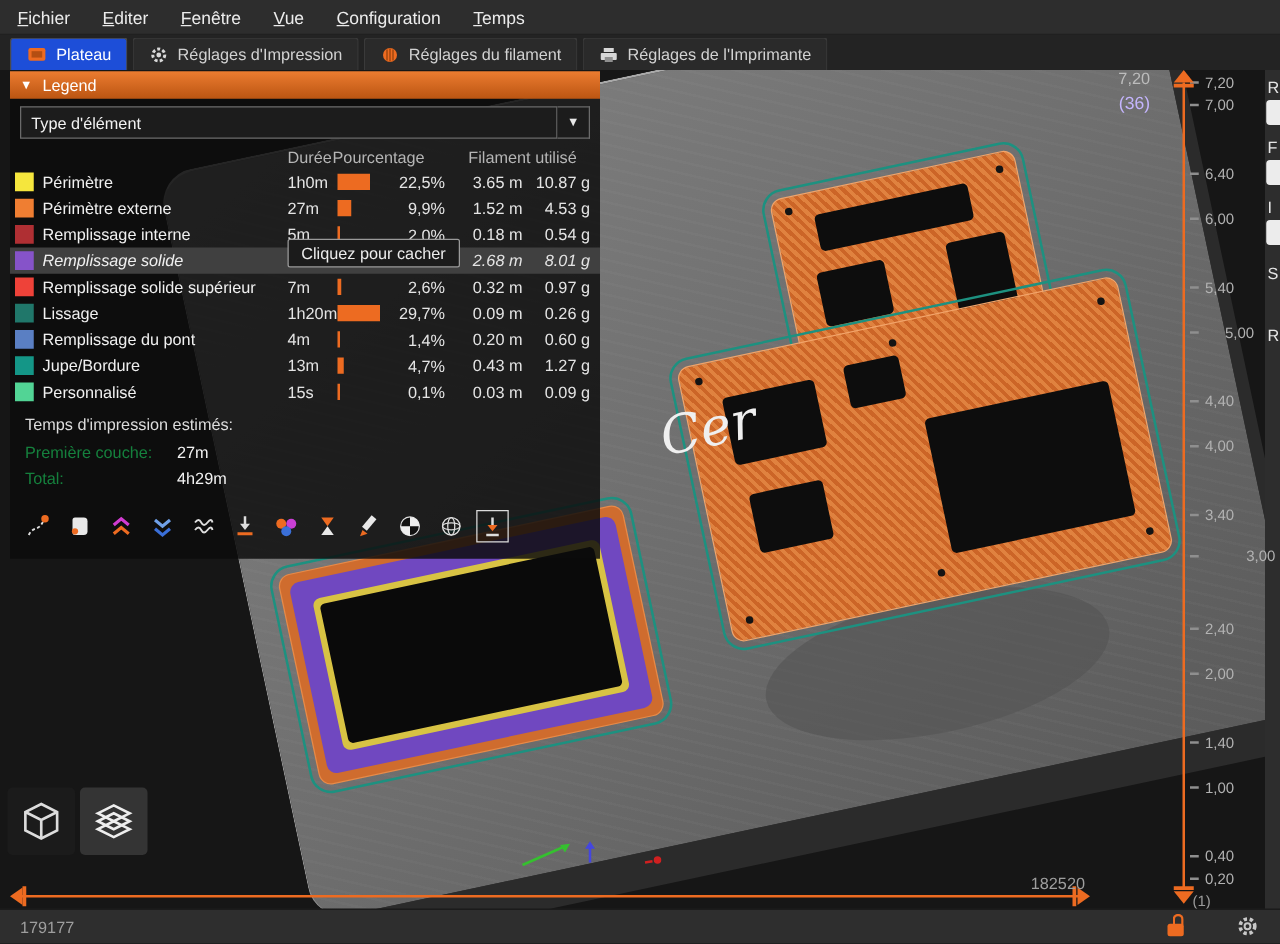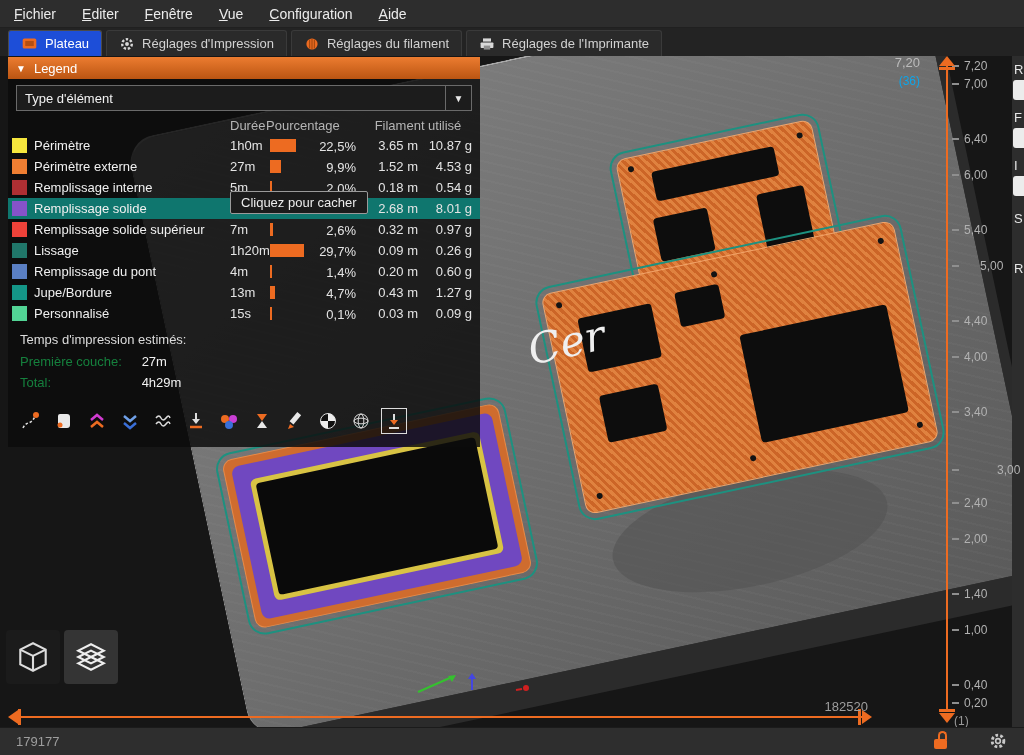--- a/index.html
+++ b/index.html
@@ -70,21 +70,21 @@
   .combo { flex:1; background:#1c1c1c; border:1px solid #6a6a6a; color:#f2f2f2; font-size:13px;
            display:flex; align-items:center; padding-left:8px; }
   .combo-arrow { width:26px; background:#1c1c1c; border:1px solid #6a6a6a; border-left:none;
                  color:#e8e8e8; font-size:10px; display:flex; align-items:center; justify-content:center; }
   .col-head, .legend-row { display:grid; grid-template-columns:22px 184px 48px 94px 62px 54px;
                            align-items:center; padding:0 4px; }
   .col-head { height:20px; color:#b5b5b5; font-size:13px; }
   .col-head .h-dur { padding-left:12px; }
   .col-head .h-fil { grid-column:5 / span 2; text-align:center; }
   .legend-row { height:21px; font-size:13px; }
-  .legend-row.selected { background:#0f766e; }
+  .legend-row.selected { background:#404040;font-style:italic; }
   .swatch { width:15px; height:15px; }
   .r-label { color:#f0f0f0; white-space:nowrap; overflow:hidden; }
   .r-dur { padding-left:12px; color:#e4e4e4; }
   .r-pcell { position:relative; height:100%; }
   .r-bar { position:absolute; left:4px; top:4px; height:13px; background:#ED6B21; }
   .r-pct { position:absolute; right:4px; top:50%; transform:translateY(-50%); color:#e4e4e4; }
   .r-m, .r-g { text-align:right; color:#e4e4e4; padding-right:4px; }
   .estimates { padding:8px 12px 0 12px; font-size:13px; }
   .est-title { color:#dcdcdc; margin-bottom:7px; }
   .est-line { margin-bottom:6px; }
@@ -104,21 +104,21 @@
                     border-left:8px solid transparent; border-right:8px solid transparent;
                     border-bottom:10px solid #ED6B21; }
   .vthumb-top-bar { position:absolute; left:939px; top:67px; width:16px; height:3px; background:#ED6B21; z-index:15; }
   .vthumb-bot-bar { position:absolute; left:939px; top:709px; width:16px; height:3px; background:#ED6B21; z-index:15; }
   .vthumb-bot-tri { position:absolute; left:939px; top:713px; width:0; height:0; z-index:15;
                     border-left:8px solid transparent; border-right:8px solid transparent;
                     border-top:10px solid #ED6B21; }
   .vtop-val { position:absolute; left:862px; top:55px; width:58px; text-align:right;
               color:#bcbcbc; font-size:13px; z-index:15; }
   .vtop-layer { position:absolute; left:862px; top:74px; width:58px; text-align:right;
-                color:#0ea5e9; font-size:12px; z-index:15; }
+                color:#c4b5fd; font-size:14px; z-index:15; }
   .vbot-layer { position:absolute; left:954px; top:714px; color:#9a9a9a; font-size:12px; z-index:15; }
   .vticks { position:absolute; inset:0; z-index:14; pointer-events:none; }
   .vtick { position:absolute; left:952px; transform:translateY(-50%); display:flex; align-items:center; gap:5px; }
   .tickdash { width:7px; height:2px; background:#8f8f8f; }
   .ticklab { font-size:12px; color:#b2b2b2; }
 
   
   .hline { position:absolute; left:16px; top:716px; width:852px; height:2px; background:#ED6B21; z-index:14; }
   .hthumb-l { position:absolute; left:8px; top:710px; width:0; height:0; z-index:15;
               border-top:7px solid transparent; border-bottom:7px solid transparent;
@@ -146,21 +146,21 @@
 <body>
 
 <div class="app">
 
   <div class="menu-bar">
     <span class="menu-item">Fichier</span>
     <span class="menu-item">Editer</span>
     <span class="menu-item">Fenêtre</span>
     <span class="menu-item">Vue</span>
     <span class="menu-item">Configuration</span>
-    <span class="menu-item">Aide</span>
+    <span class="menu-item">Temps</span>
   </div>
 
   <div class="tab-bar">
     <div class="tab active">
       <span>
         <svg width="17" height="17" viewBox="0 0 20 20">
             <rect x="2" y="4" width="16" height="12" rx="2" fill="#ED6B21"></rect>
             <rect x="5" y="7" width="10" height="6" fill="#b44e12"></rect>
           </svg>
       </span>
@@ -519,21 +519,21 @@
         <span class="ticklab">4,40</span>
       </div>
       <div class="vtick" style="top: 357.2px;">
         <span class="tickdash"></span>
         <span class="ticklab">4,00</span>
       </div>
       <div class="vtick" style="top: 411.8px;">
         <span class="tickdash"></span>
         <span class="ticklab">3,40</span>
       </div>
-      <div class="vtick" style="top: 470px; gap: 38px;">
+      <div class="vtick" style="top: 445px; gap: 38px;">
         <span class="tickdash"></span>
         <span class="ticklab">3,00</span>
       </div>
       <div class="vtick" style="top: 502.8px;">
         <span class="tickdash"></span>
         <span class="ticklab">2,40</span>
       </div>
       <div class="vtick" style="top: 539.2px;">
         <span class="tickdash"></span>
         <span class="ticklab">2,00</span>

